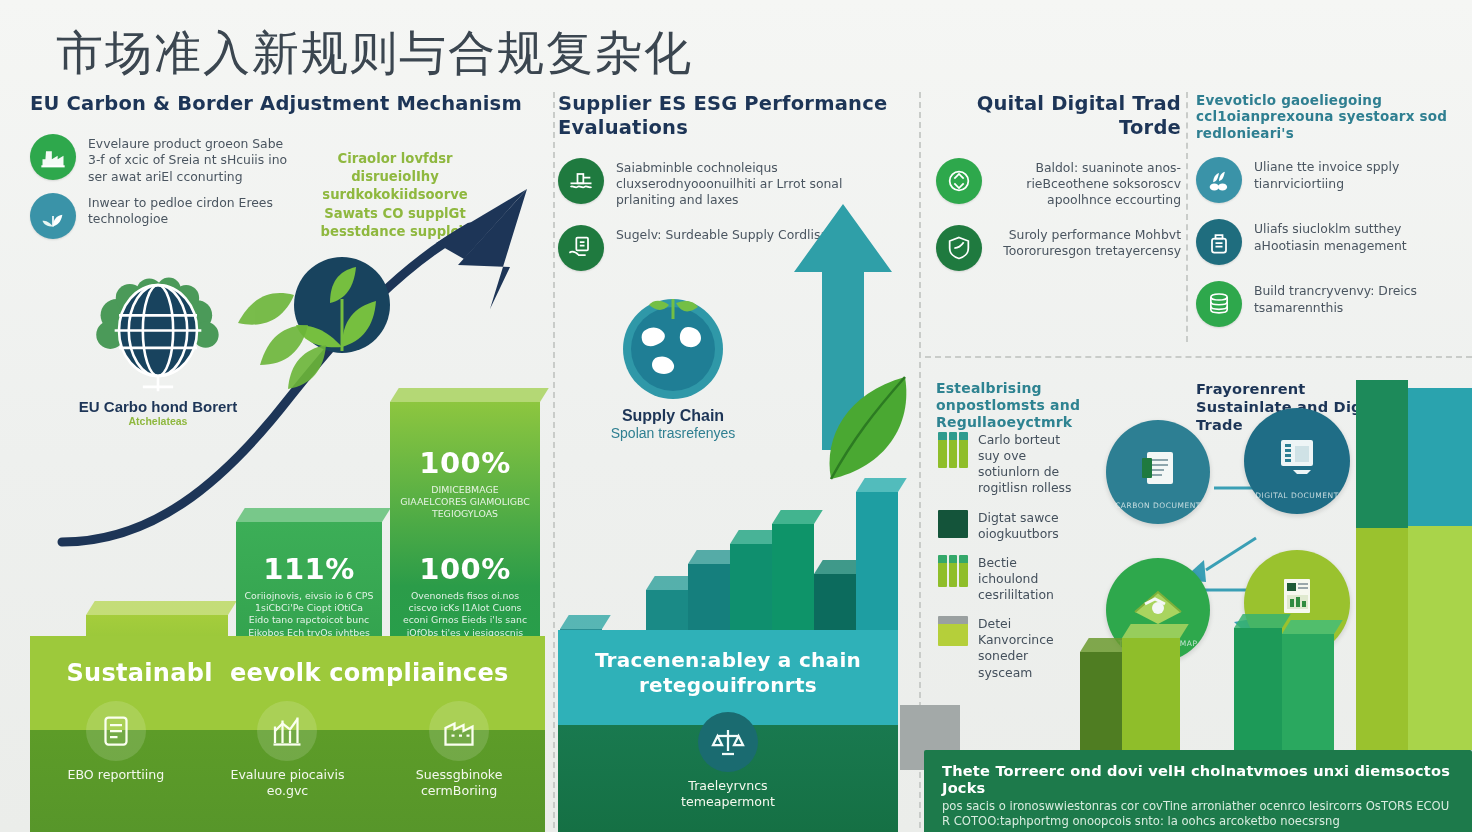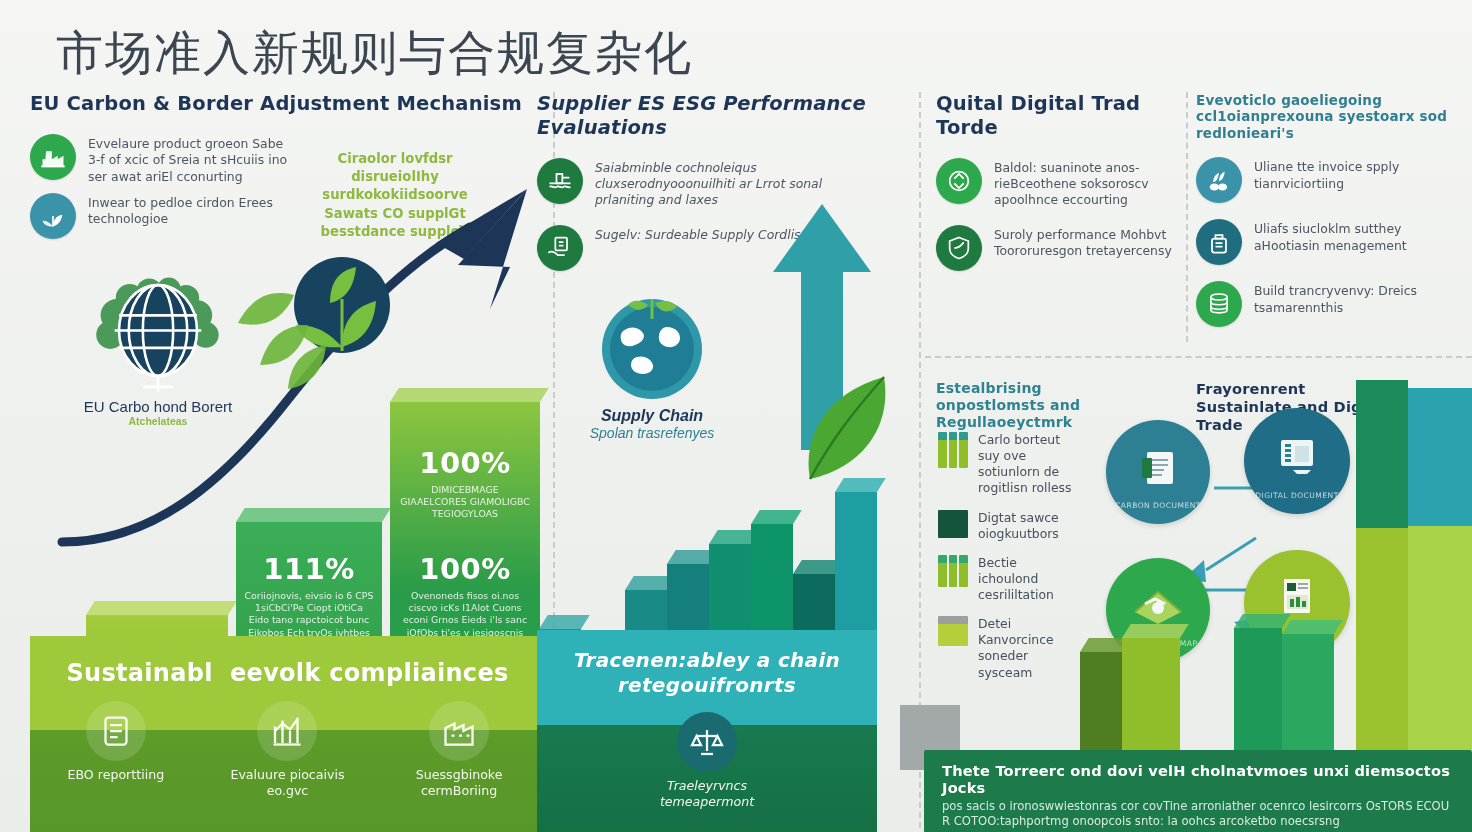--- a/index.html
+++ b/index.html
@@ -156,21 +156,21 @@
         </g>
         <ellipse cx="60" cy="54" rx="36" ry="42" fill="#18435e"></ellipse>
         <g stroke="#ffffff" stroke-width="2.4" fill="none">
           <ellipse cx="60" cy="54" rx="36" ry="42"></ellipse>
           <ellipse cx="60" cy="54" rx="14" ry="42"></ellipse>
           <ellipse cx="60" cy="54" rx="27" ry="42"></ellipse>
           <path d="M24 40h72M20 54h80M24 70h72"></path>
           <path d="M60 96v14M46 106h28"></path>
         </g>
       </svg>
-      <div style="font-size:15px;font-weight:normal;color:#1d3557;margin-top:-4px;">EU Carbo hond Borert</div>
+      <div style="font-size:15px;font-weight:bold;color:#1d3557;margin-top:-4px;">EU Carbo hond Borert</div>
       <div style="font-size:10.5px;color:#8fb83f;font-weight:bold;">Atchelateas</div>
     </div>
 
     <svg class="leafdeco" style="left:200px;top:155px;" width="200" height="190" viewBox="0 0 200 190">
       <circle cx="112" cy="58" r="48" fill="#18435e"></circle>
       <g fill="#76bf3f">
         <path d="M112 100c0-26 12-40 34-46-2 26-14 40-34 46z"></path>
         <path d="M112 100c-16-18-30-22-46-22 6 16 22 24 46 22z"></path>
         <path d="M100 56c0-20 8-32 26-36-2 20-10 32-26 36z"></path>
       </g>
@@ -240,21 +240,21 @@
                 <path d="M3 21V10l6-3v4l6-3v4l6-3v12z"></path>
                 <path d="M7 15h2M12 15h2M17 15h2"></path>
               </svg>
           </div>
           <div class="band-cap">Suessgbinoke cermBoriing</div>
         </div>
       </div>
     </div>
   </div>
 
-  <div class="panel" style="left:537px;width:340px;font-style:italic;">
+  <div class="panel" style="left:558px;width:340px;">
     <div class="panel-head">Supplier ES ESG Performance Evaluations</div>
 
     <div class="bul" style="margin-top:18px;">
       <div class="cicon" style="background:#1f7a3f;">
         <svg viewBox="0 0 24 24" fill="none" stroke="#fff" stroke-width="1.5">
             <path d="M3 14h18"></path>
             <rect x="9" y="6" width="5" height="8"></rect>
             <path d="M14 9h6M3 17c2-1.5 4 1.5 6 0s4 1.5 6 0 4 1.5 6 0"></path>
           </svg>
       </div>
@@ -339,21 +339,21 @@
                 <path d="M19 8l-3 6h6z"></path>
                 <path d="M8 20h8"></path>
               </svg>
           </div>
           <div class="band-cap">Traeleyrvncs temeapermont</div>
         </div>
       </div>
     </div>
   </div>
 
-  <div class="panel" style="left:936px;width:245px;">
+  <div class="panel" style="left:936px;width:245px;text-align:right;">
     <div class="panel-head">Quital Digital Trad Torde</div>
     <div class="bul" style="margin-top:18px;">
       <div class="cicon" style="background:#2ea84c;">
         <svg viewBox="0 0 24 24" fill="none" stroke="#fff" stroke-width="1.5">
             <circle cx="12" cy="12" r="8"></circle>
             <path d="M8 10l4-4 4 4M8 14l4 4 4-4"></path>
           </svg>
       </div>
       <div class="bul-txt">Baldol: suaninote anos-rieBceothene soksoroscv apoolhnce eccourting</div>
     </div>

